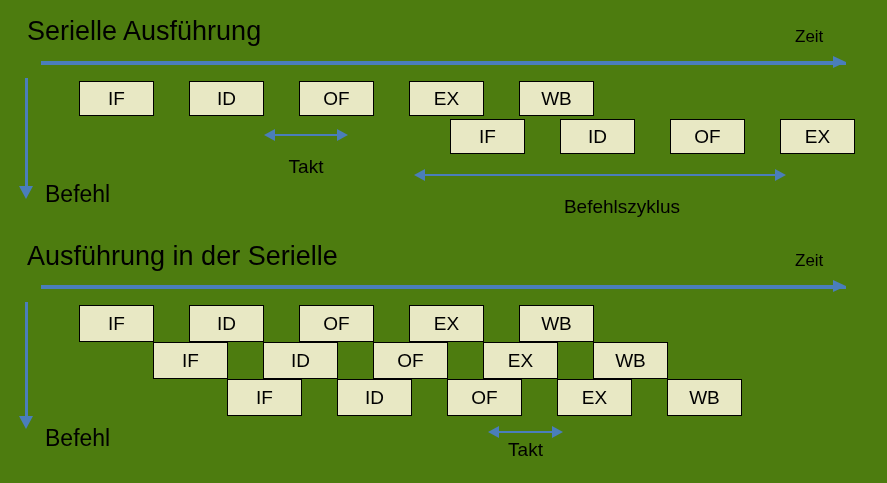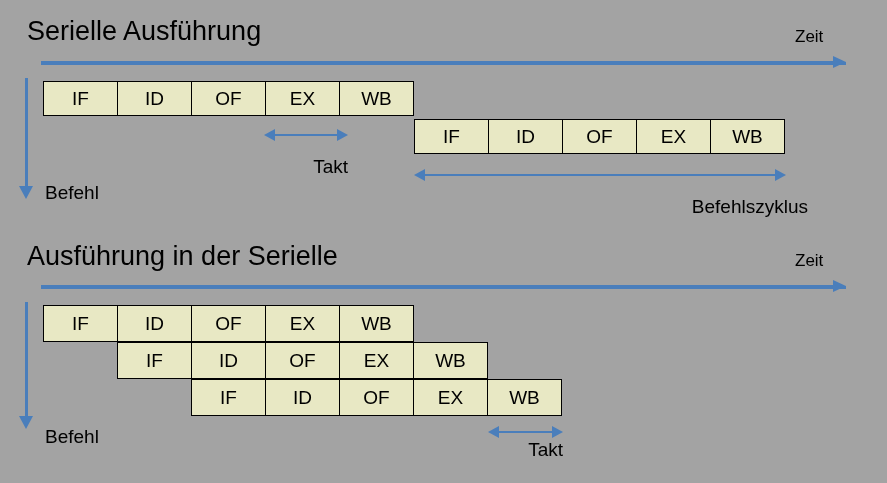--- a/index.html
+++ b/index.html
@@ -8,21 +8,21 @@
     background: #ffffff;
   }
   body {
     font-family: "Liberation Sans", sans-serif;
     color: #000000;
   }
   #canvas {
     position: relative;
     width: 887px;
     height: 483px;
-    background: #a3a3a3;
+    background: #4d7c0f;
     overflow: hidden;
   }
 
   
   .section-title {
     position: absolute;
     font-size: 27px;
     line-height: 1;
     color: #000000;
     white-space: nowrap;
@@ -64,40 +64,41 @@
   .vaxis-head {
     position: absolute;
     width: 0;
     height: 0;
     border-left: 7px solid transparent;
     border-right: 7px solid transparent;
     border-top: 13px solid #4a7ebb;
   }
   .befehl-label {
     position: absolute;
-    font-size: 19px;
+    font-size: 23px;
     line-height: 1;
     white-space: nowrap;
   }
 
   
   .stage-row {
     position: absolute;
     display: flex;
   }
   .stage-cell {
     box-sizing: border-box;
     background: #e8e8c4;
     border: 1px solid #000000;
     margin-right: -1px;
     display: flex;
     align-items: center;
     justify-content: center;
     font-size: 19px;
     color: #000000;
+    margin-left: 36px;
   }
 
   
   .measure {
     position: absolute;
     height: 14px;
   }
   .measure .bar {
     position: absolute;
     top: 6px;
@@ -123,21 +124,21 @@
     width: 0;
     height: 0;
     border-top: 6px solid transparent;
     border-bottom: 6px solid transparent;
     border-left: 11px solid #4a7ebb;
   }
   .measure-label {
     position: absolute;
     font-size: 19px;
     line-height: 1;
-    text-align: right;
+    text-align: center;
     white-space: nowrap;
   }
 </style>
 </head>
 <body>
 
 <div id="canvas">
 
   <div class="section-title" style="left:27px; top:18px;">Serielle Ausführung</div>
 

